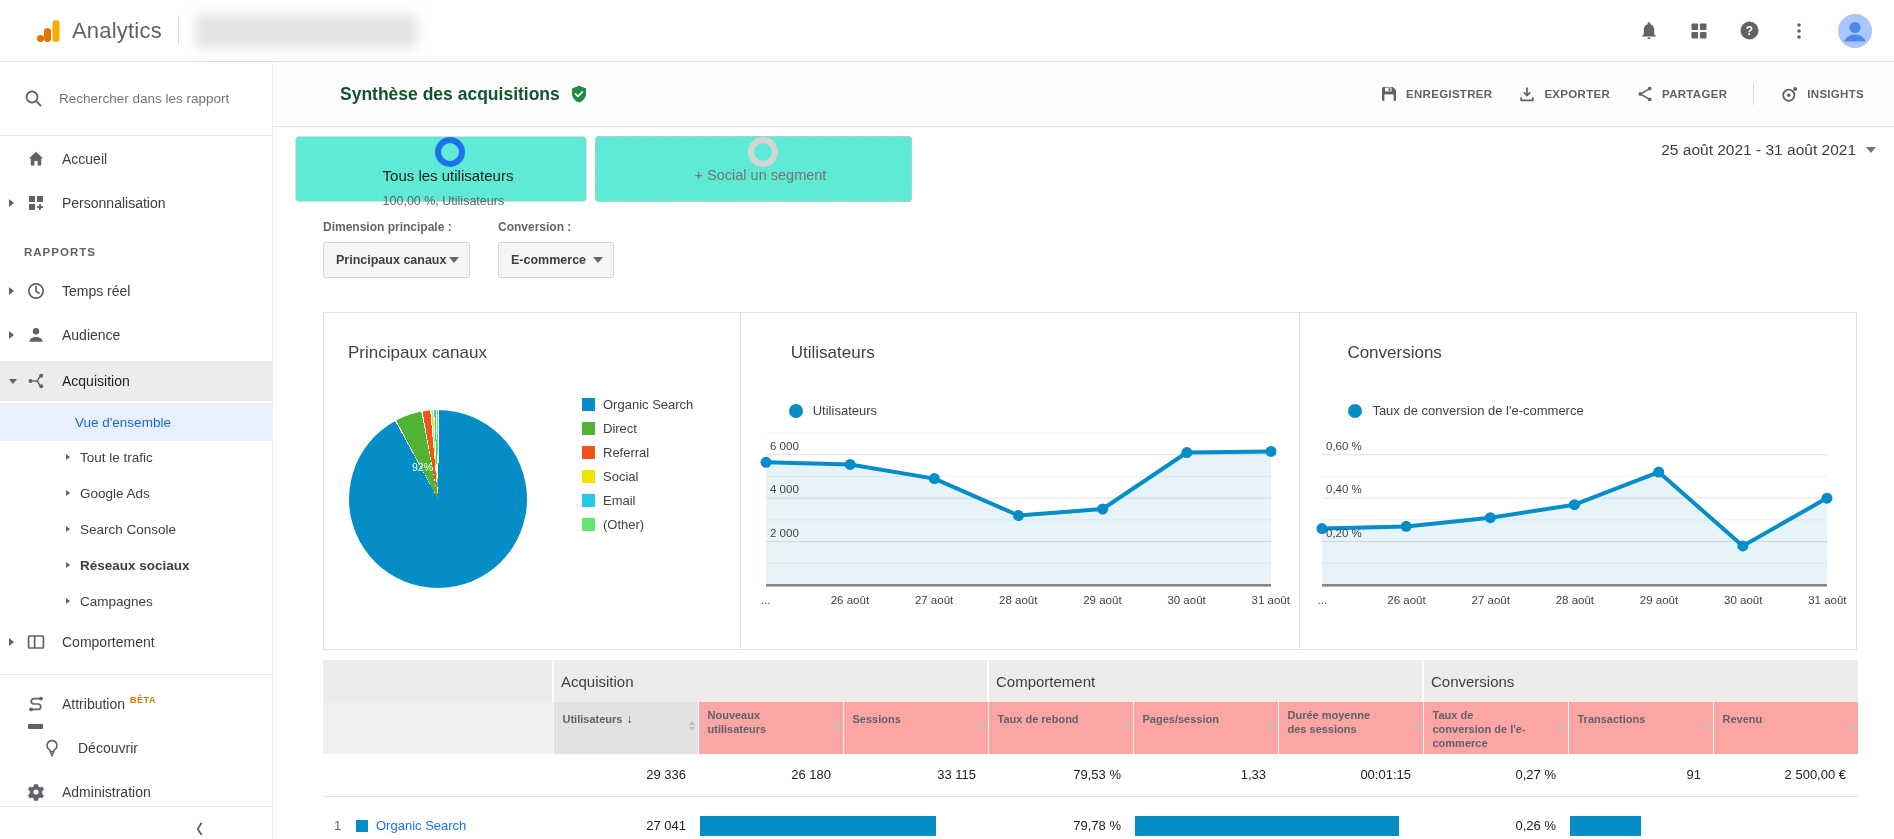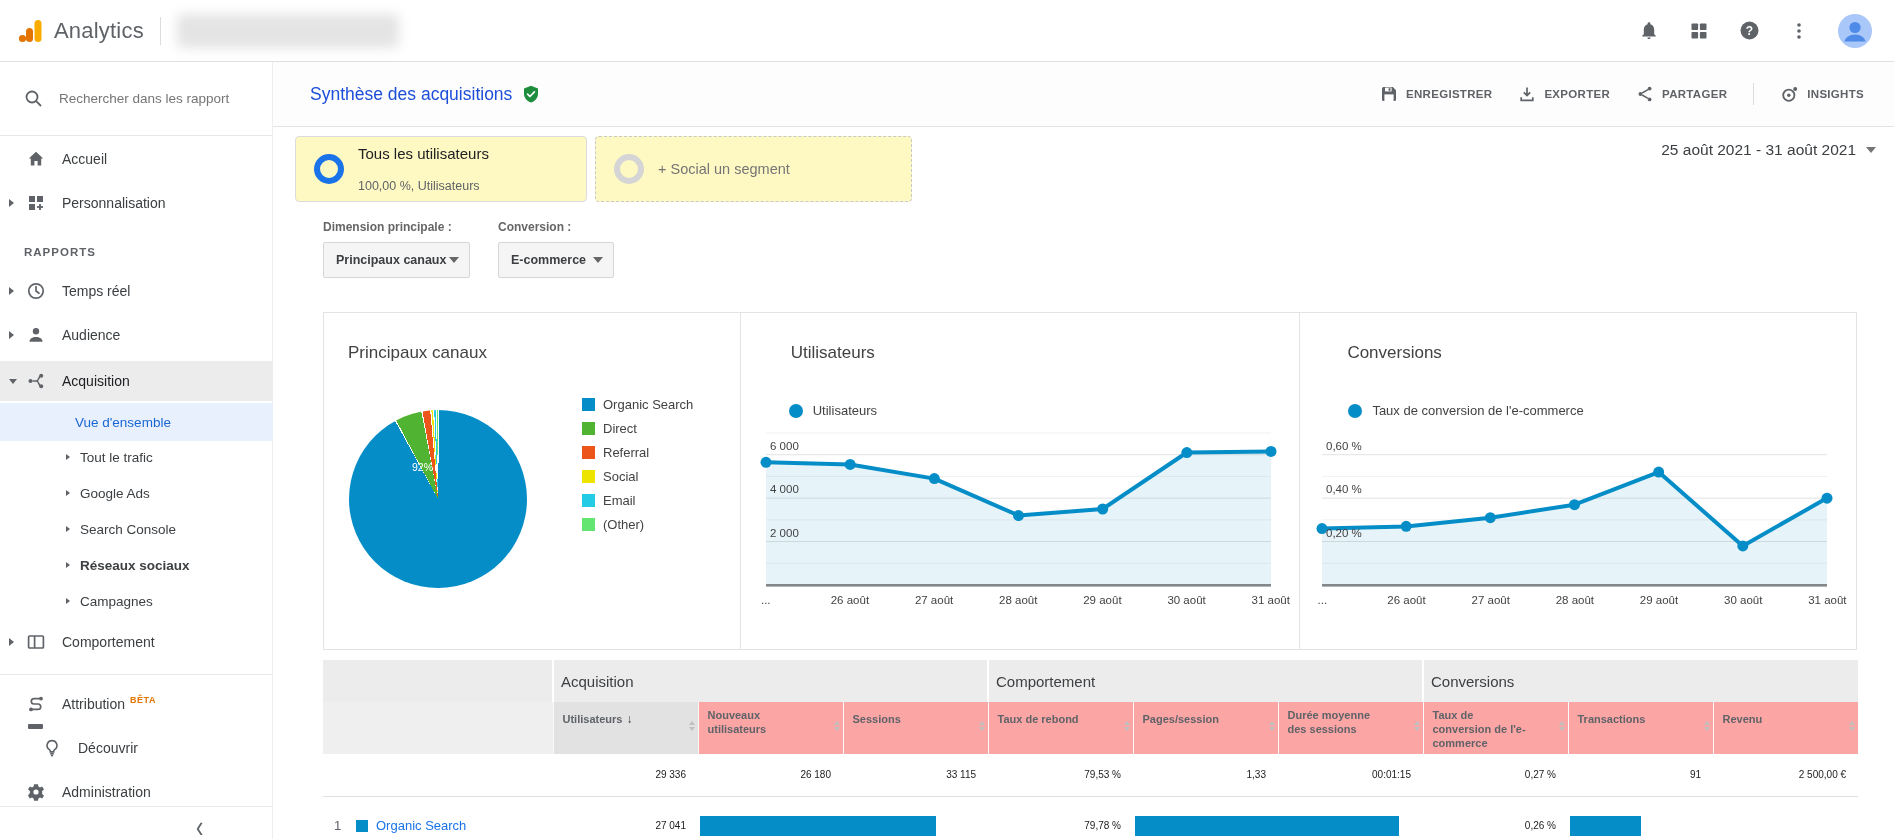--- a/index.html
+++ b/index.html
@@ -2,21 +2,21 @@
 <html><head>
 <meta charset="utf-8">
 <style>
   html,body{margin:0;padding:0;width:1894px;height:839px;overflow:hidden;background:#fff;
     font-family:"Liberation Sans","DejaVu Sans",sans-serif;-webkit-font-smoothing:antialiased;}
   *{box-sizing:border-box;}
   #app{width:1894px;height:839px;position:relative;}
 
   
   #topbar{height:62px;border-bottom:1px solid #E0E0E0;display:flex;align-items:center;background:#fff;position:relative;}
-  .logo-wrap{display:flex;align-items:center;padding-left:18px;}
+  .logo-wrap{display:flex;align-items:center;padding-left:36px;}
   .logo-mark{width:26px;height:26px;}
   .product-name{font-size:22px;color:#5F6368;margin-left:10px;letter-spacing:.2px;}
   .hdr-divider{width:1px;height:28px;background:#DADCE0;margin:0 16px;}
   .blur-blob{width:222px;height:34px;background:#E4E4E4;border-radius:5px;filter:blur(6px);}
   #topbar-right{margin-left:auto;display:flex;align-items:center;gap:28px;padding-right:22px;}
   .tb-icon{width:22px;height:22px;display:flex;align-items:center;justify-content:center;cursor:pointer;}
   .tb-icon svg{display:block;}
 
   
   #body-row{display:flex;height:777px;}
@@ -41,36 +41,36 @@
   .beta-badge{font-size:9px;font-weight:bold;color:#E37400;letter-spacing:.5px;position:relative;top:-6px;margin-left:5px;}
   .tri-r{width:0;height:0;border-top:4px solid transparent;border-bottom:4px solid transparent;border-left:5px solid #5F6368;}
   .tri-d{width:0;height:0;border-left:4px solid transparent;border-right:4px solid transparent;border-top:5px solid #5F6368;}
   .tri-sm{border-top-width:3.5px;border-bottom-width:3.5px;border-left-width:4.5px;}
   .sb-divider{position:absolute;left:0;width:273px;height:1px;background:#E8E8E8;}
   .clipped-icon{position:absolute;left:28px;width:15px;height:5px;background:#5F6368;border-radius:1px;}
   #sb-collapse{position:absolute;left:196px;top:752px;font-size:22px;color:#5F6368;cursor:pointer;transform:scaleY(1.4);}
 
   
   #toolbar{height:65px;border-bottom:1px solid #E4E4E4;display:flex;align-items:center;background:#FDFDFD;}
-  #page-title{margin-left:37px;font-size:17.5px;font-weight:normal;color:#1d4ed8;}
+  #page-title{margin-left:67px;font-size:17.5px;font-weight:bold;color:#14532d;}
   #verified-badge{margin-left:10px;display:flex;}
   #toolbar-actions{margin-left:auto;display:flex;align-items:center;gap:26px;padding-right:30px;}
   .action-btn{display:flex;align-items:center;gap:8px;font-size:11.5px;font-weight:bold;color:#5F6368;letter-spacing:.3px;cursor:pointer;}
   .action-divider{width:1px;height:22px;background:#DADCE0;}
 
   
   #content{position:relative;height:712px;background:#fff;}
-  .segment-card{position:absolute;top:9px;height:66px;border:1px solid #DADCE0;border-radius:4px;display:flex;align-items:center;cursor:pointer;background:#fef9c3;}
+  .segment-card{position:absolute;top:9px;height:66px;border:1px solid #DADCE0;border-radius:4px;display:flex;align-items:center;cursor:pointer;background:#5eead4;flex-direction:column;}
   #segment-all{left:22px;width:292px;}
   #segment-add{left:322px;width:317px;border:1px dashed #C8C8C8;}
   .seg-ring{width:30px;height:30px;border-radius:50%;border:6px solid #1A73E8;margin-left:18px;flex:none;}
   .seg-ring.gray{border-color:#D5D5D5;}
   .seg-texts{margin-left:14px;}
   .seg-title{font-size:15px;color:#202124;}
-  .seg-sub{font-size:12.5px;color:#5F6368;margin-top:17px;}
+  .seg-sub{font-size:12.5px;color:#5F6368;margin-top:10px;}
   .seg-add-label{font-size:14.5px;color:#757575;margin-left:14px;}
   #date-control{position:absolute;top:14px;right:18px;display:flex;align-items:center;gap:10px;font-size:15.5px;color:#3C4043;cursor:pointer;}
   .caret{width:0;height:0;border-left:5px solid transparent;border-right:5px solid transparent;border-top:6px solid #757575;}
   .ctl-label{position:absolute;top:93px;font-size:12px;font-weight:bold;color:#666;}
   #dim-label{left:50px;} #conv-label{left:225px;}
   .dd-btn{position:absolute;top:115px;height:36px;background:#F5F5F5;border:1px solid #D6D6D6;border-radius:2px;display:flex;align-items:center;justify-content:space-between;padding:0 10px 0 12px;font-size:12.5px;font-weight:bold;color:#3C4043;cursor:pointer;}
   #dim-dd{left:50px;width:147px;} #conv-dd{left:225px;width:116px;}
 
   
   #panel{position:absolute;left:50px;top:185px;width:1534px;height:338px;border:1px solid #E3E3E3;display:flex;background:#fff;}
@@ -101,21 +101,21 @@
   .head-row td{height:52px;background:#fca5a5;vertical-align:top;padding:7px 14px 0 9px;border-left:1px solid #FAFAFA;position:relative;}
   .head-row td.hr-label{background:#EFEFEF;border-left:none;}
   .hlabel{font-size:11px;font-weight:bold;color:#5F6368;line-height:1.25;display:inline-block;max-width:100px;}
   .sorted-head{background:#E2E2E2 !important;}
   .sort-dn{font-size:12px;color:#3C4043;margin-left:4px;}
   .sort-aff{position:absolute;right:3px;top:19px;line-height:4px;}
   .sort-aff i{display:block;width:0;height:0;border-left:3.5px solid transparent;border-right:3.5px solid transparent;}
   .sort-aff .up{border-bottom:4px solid #C0C0C0;margin-bottom:2px;}
   .sort-aff .dn{border-top:4px solid #C0C0C0;}
   .total-row td{height:42px;background:#fff;border-bottom:1px solid #E0E0E0;}
-  .val{font-size:10px;color:#212121;text-align:right;padding-right:12px;vertical-align:middle;}
+  .val{font-size:13px;color:#212121;text-align:right;padding-right:12px;vertical-align:middle;}
   .sorted-cell{background:#F1F1F1;}
   .data-row td{height:56px;background:#fff;vertical-align:middle;}
   .rank-cell{display:flex;align-items:center;height:56px;padding-left:10px;}
   .rank-num{font-size:13px;color:#5F6368;width:16px;}
   .chip{width:12px;height:12px;margin:0 8px 0 6px;flex:none;}
   .row-link{font-size:13px;color:#1A73E8;text-decoration:none;cursor:pointer;}
   .bar-cell{padding:0 4px 0 2px;}
   .bar{height:20px;background:#058DC7;}
 </style>
 </head>

